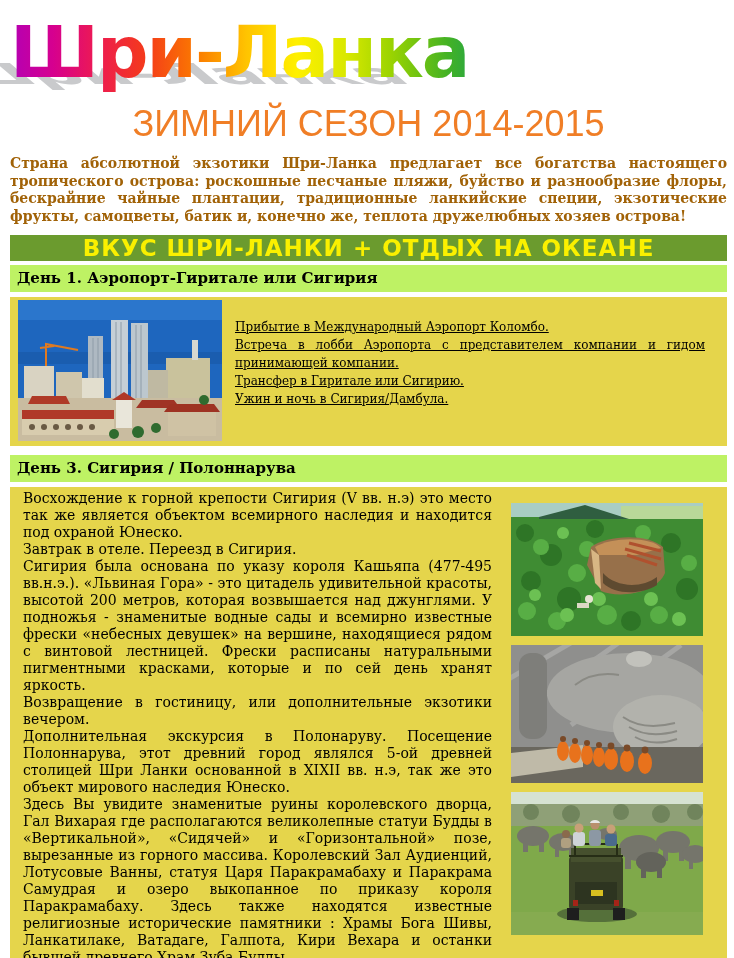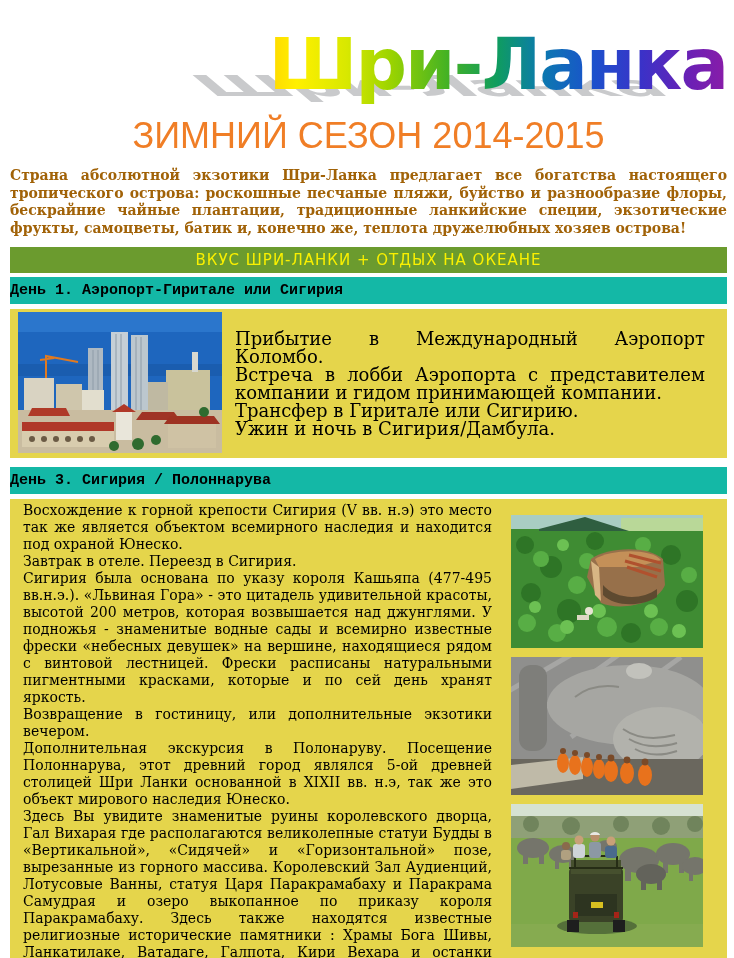--- a/index.html
+++ b/index.html
@@ -9,22 +9,22 @@
     background: #ffffff;
     overflow: hidden;
     font-family: "DejaVu Serif", serif;
   }
   .page { width: 734px; height: 958px; padding: 0 7px 0 10px; overflow: hidden; }
 
   
   .title-wrap {
     position: relative;
     height: 100px;
-    margin-top: 16px;
-    text-align: right;
+    margin-top: 4px;
+    text-align: left;
   }
   .title-main, .title-shadow {
     font-family: "DejaVu Sans", sans-serif;
     font-weight: bold;
     font-size: 72px;
     line-height: 96px;
     letter-spacing: -2px;
     white-space: nowrap;
   }
   .title-main {
@@ -65,55 +65,56 @@
 
   
   .banner {
     background: #6b9b2e;
     height: 26px;
     text-align: center;
     margin-bottom: 4px;
   }
   .banner span {
     font-family: "DejaVu Sans", sans-serif;
-    font-weight: normal;
-    font-size: 15px;
+    font-weight: bold;
+    font-size: 23px;
     line-height: 26px;
     letter-spacing: 1px;
     color: #faf000;
   }
 
   
   .day-header {
-    background: #14b8a6;
+    background: #bef264;
     height: 27px;
     line-height: 27px;
+    padding-left: 7px;
     font-weight: bold;
     font-size: 15px;
     color: #000;
     margin-bottom: 5px;
-    font-family: Liberation Mono, monospace;
   }
   .day1-body {
     background: #e5d54b;
     height: 149px;
     display: flex;
     margin-bottom: 9px;
     overflow: hidden;
   }
   .day1-photo {
     flex: 0 0 204px;
     width: 204px; height: 141px;
     margin: 3px 0 0 8px;
   }
   .day1-text {
     padding: 21px 22px 0 13px;
-    font-size: 18px;
+    font-size: 12px;
     line-height: 18px;
     text-align: justify;
+    text-decoration: underline;
   }
   .day1-text p { margin: 0; }
 
   .day2-body {
     background: #e5d54b;
     height: 479px;
     display: flex;
     overflow: hidden;
     padding: 3px 0 0 4px;
   }

